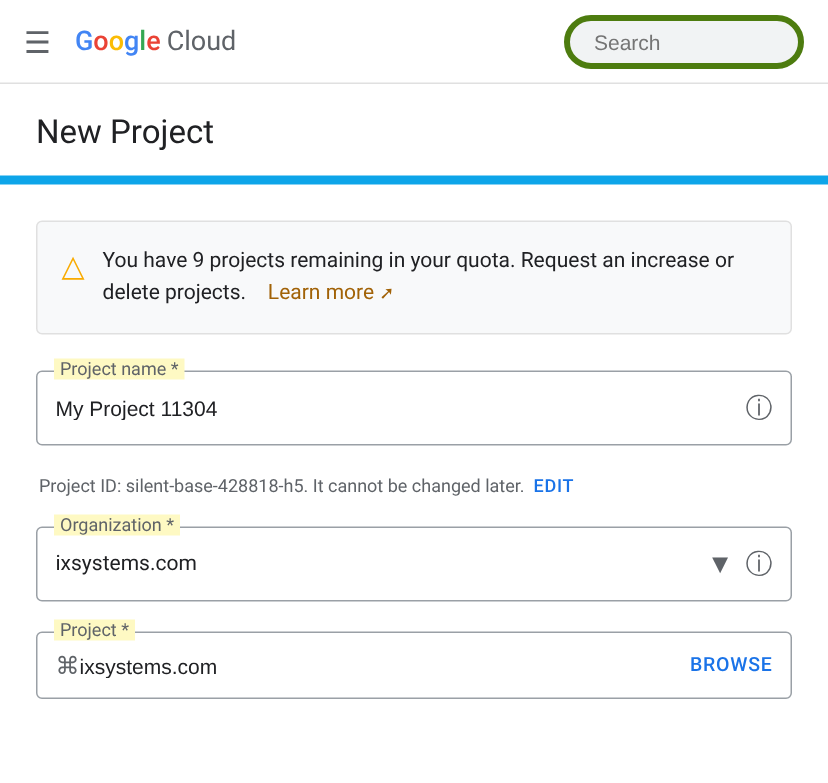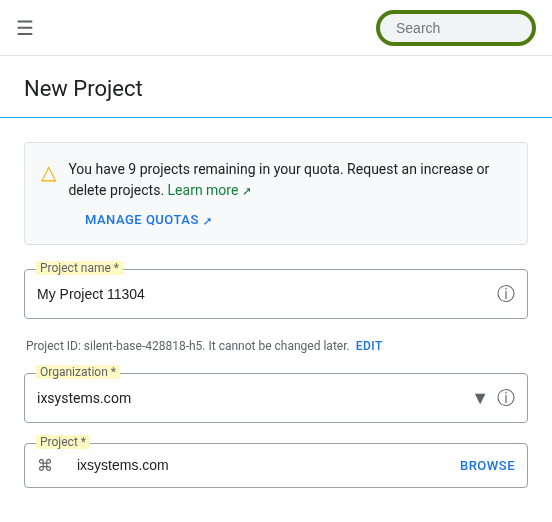--- a/index.html
+++ b/index.html
@@ -55,21 +55,21 @@
       padding: 6px 16px;
       font-size: 14px;
       color: #5f6368;
       width: 160px;
       background: #f1f3f4;
     }
 
     
     .page-title-bar {
       padding: 20px 36px 16px 24px;
-      border-bottom: 1px solid #0ea5e9;
+      border-bottom: 6px solid #0ea5e9;
     }
     .page-title {
       font-size: 22px;
       font-weight: 400;
       color: #202124;
     }
 
     
     .main-content {
       padding: 24px;
@@ -96,23 +96,24 @@
       font-size: 20px;
       margin-top: 1px;
       flex-shrink: 0;
     }
     .info-text {
       font-size: 14px;
       color: #202124;
       line-height: 1.5;
     }
     .info-link {
-      color: #15803d;
+      color: #a16207;
       text-decoration: none;
       font-size: 14px;
+      margin-left: 11px;
     }
     .ext-icon {
       font-size: 12px;
       vertical-align: middle;
     }
     .manage-quotas-link {
       color: #1a73e8;
       text-decoration: none;
       font-size: 13px;
       font-weight: 500;
@@ -138,21 +139,21 @@
     }
     .field-label-required::after {
       content: ' *';
     }
     .field-input-wrapper {
       border: 1px solid #9aa0a6;
       border-radius: 4px;
       display: flex;
       align-items: center;
       padding: 12px 12px;
-      gap: 24px;
+      gap: 0;
     }
     .field-input {
       border: none;
       outline: none;
       font-size: 14px;
       color: #202124;
       flex: 1;
       background: transparent;
     }
     .field-help-icon {
@@ -204,44 +205,45 @@
       flex: 1;
       font-size: 14px;
       color: #202124;
     }
   </style>
 </head>
 <body>
 
 <div class="header">
   <span class="header-menu-icon">☰</span>
+  <div class="google-cloud-logo">
+    <span class="logo-google">
+      <span class="logo-g">G</span><span class="logo-o1">o</span><span class="logo-o2">o</span><span class="logo-g2">g</span><span class="logo-l">l</span><span class="logo-e">e</span>
+    </span>
+    <span class="logo-cloud">Cloud</span>
+  </div>
   <input class="header-search" type="text" placeholder="Search" style="">
 </div>
 
 <div class="page-title-bar">
   <h1 class="page-title">New Project</h1>
 </div>
 
 <div class="main-content">
 
   <div class="info-box">
     <div class="info-box-top">
       <span class="warning-icon">△</span>
       <span class="info-text">
         <span>You have 9 projects remaining in your quota. Request an increase or delete projects.</span>
         <a href="#" class="info-link">
           <span>Learn more</span> <span class="ext-icon">➚</span>
         </a>
       </span>
     </div>
-    <div>
-      <a href="#" class="manage-quotas-link">
-        <span>MANAGE QUOTAS</span> <span class="ext-icon">➚</span>
-      </a>
-    </div>
   </div>
 
   <div class="field-group">
     <span class="field-label field-label-required">Project name</span>
     <div class="field-input-wrapper">
       <input class="field-input" type="text" value="My Project 11304" style="">
       <span class="field-help-icon">ⓘ</span>
     </div>
     <div class="field-hint">
       <span>Project ID: </span><span>silent-base-428818-h5</span><span>. It cannot be changed later.</span>

